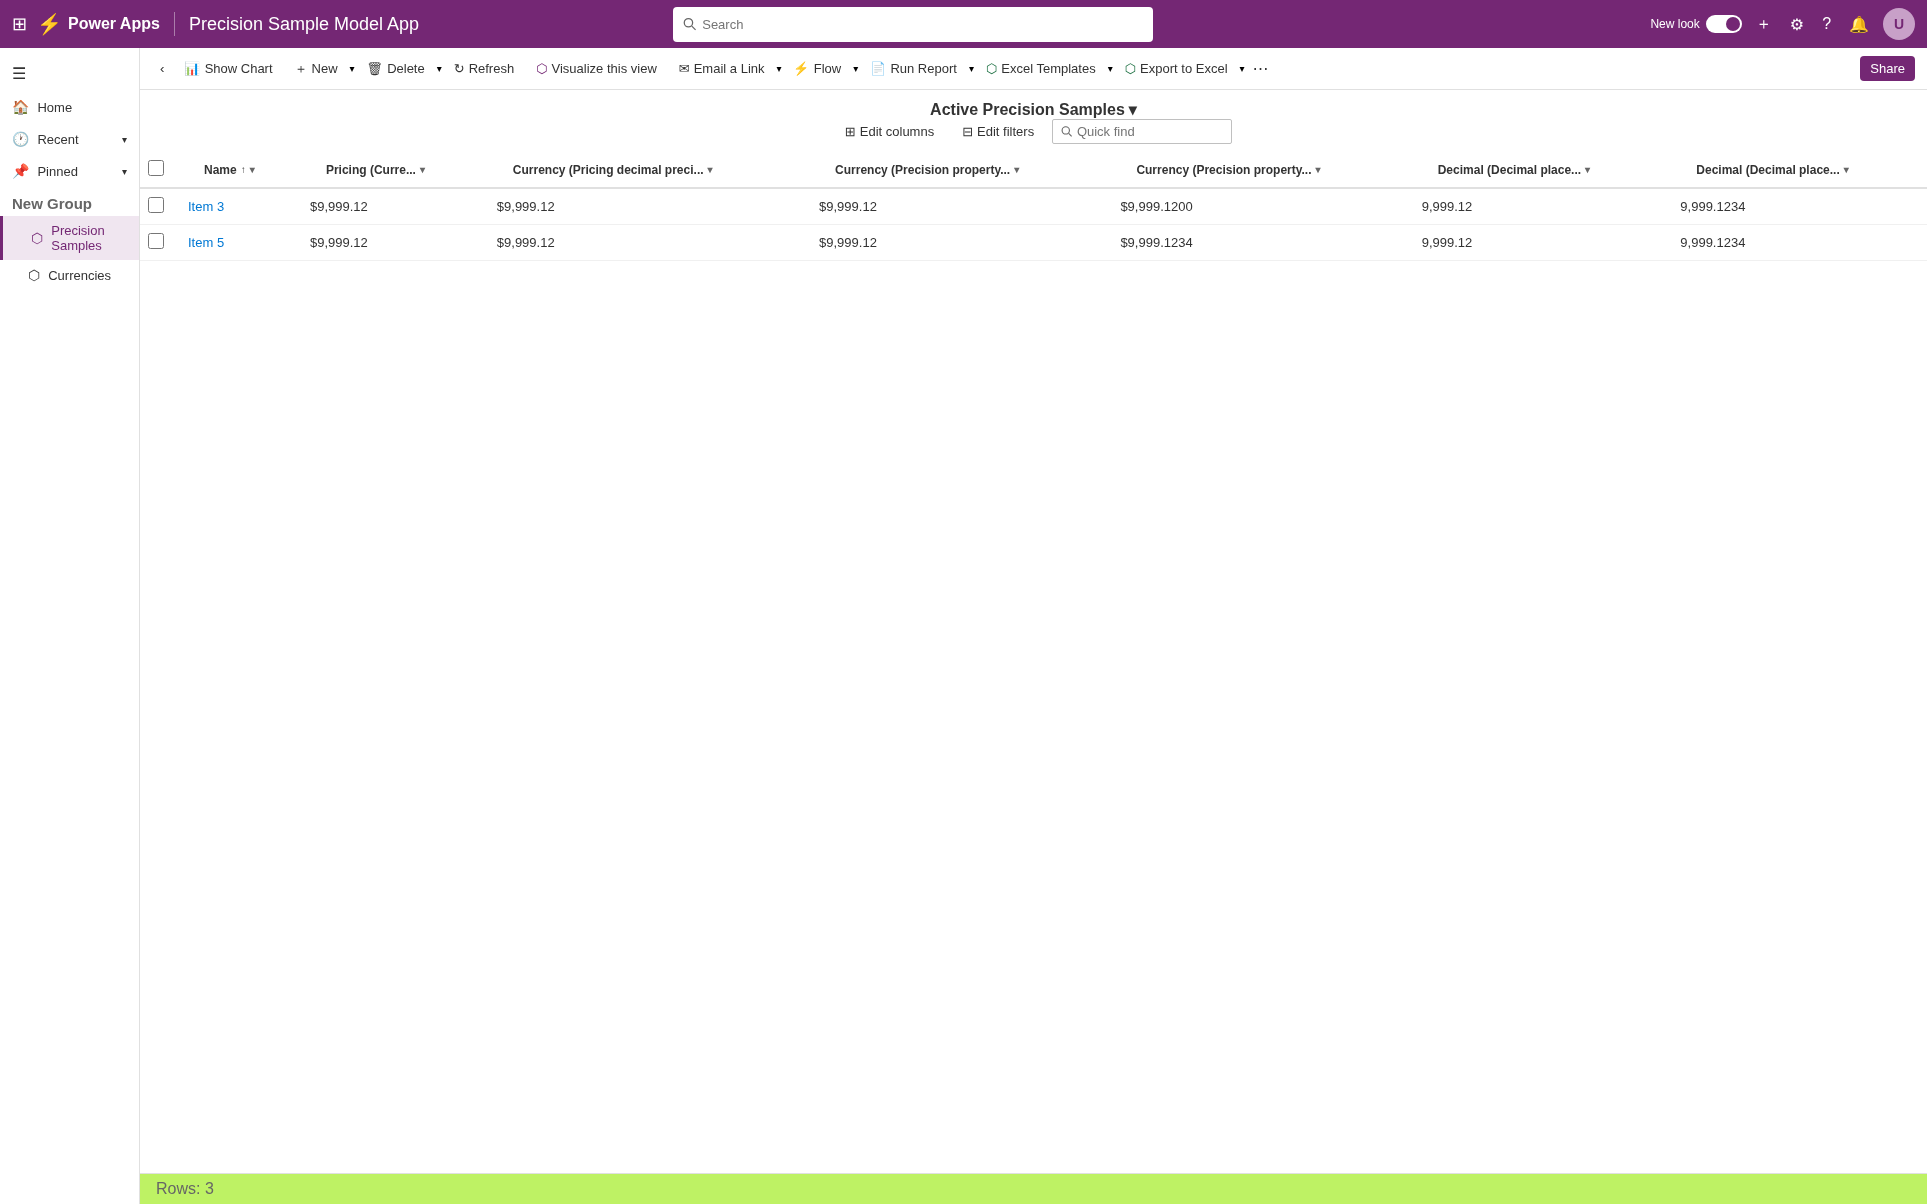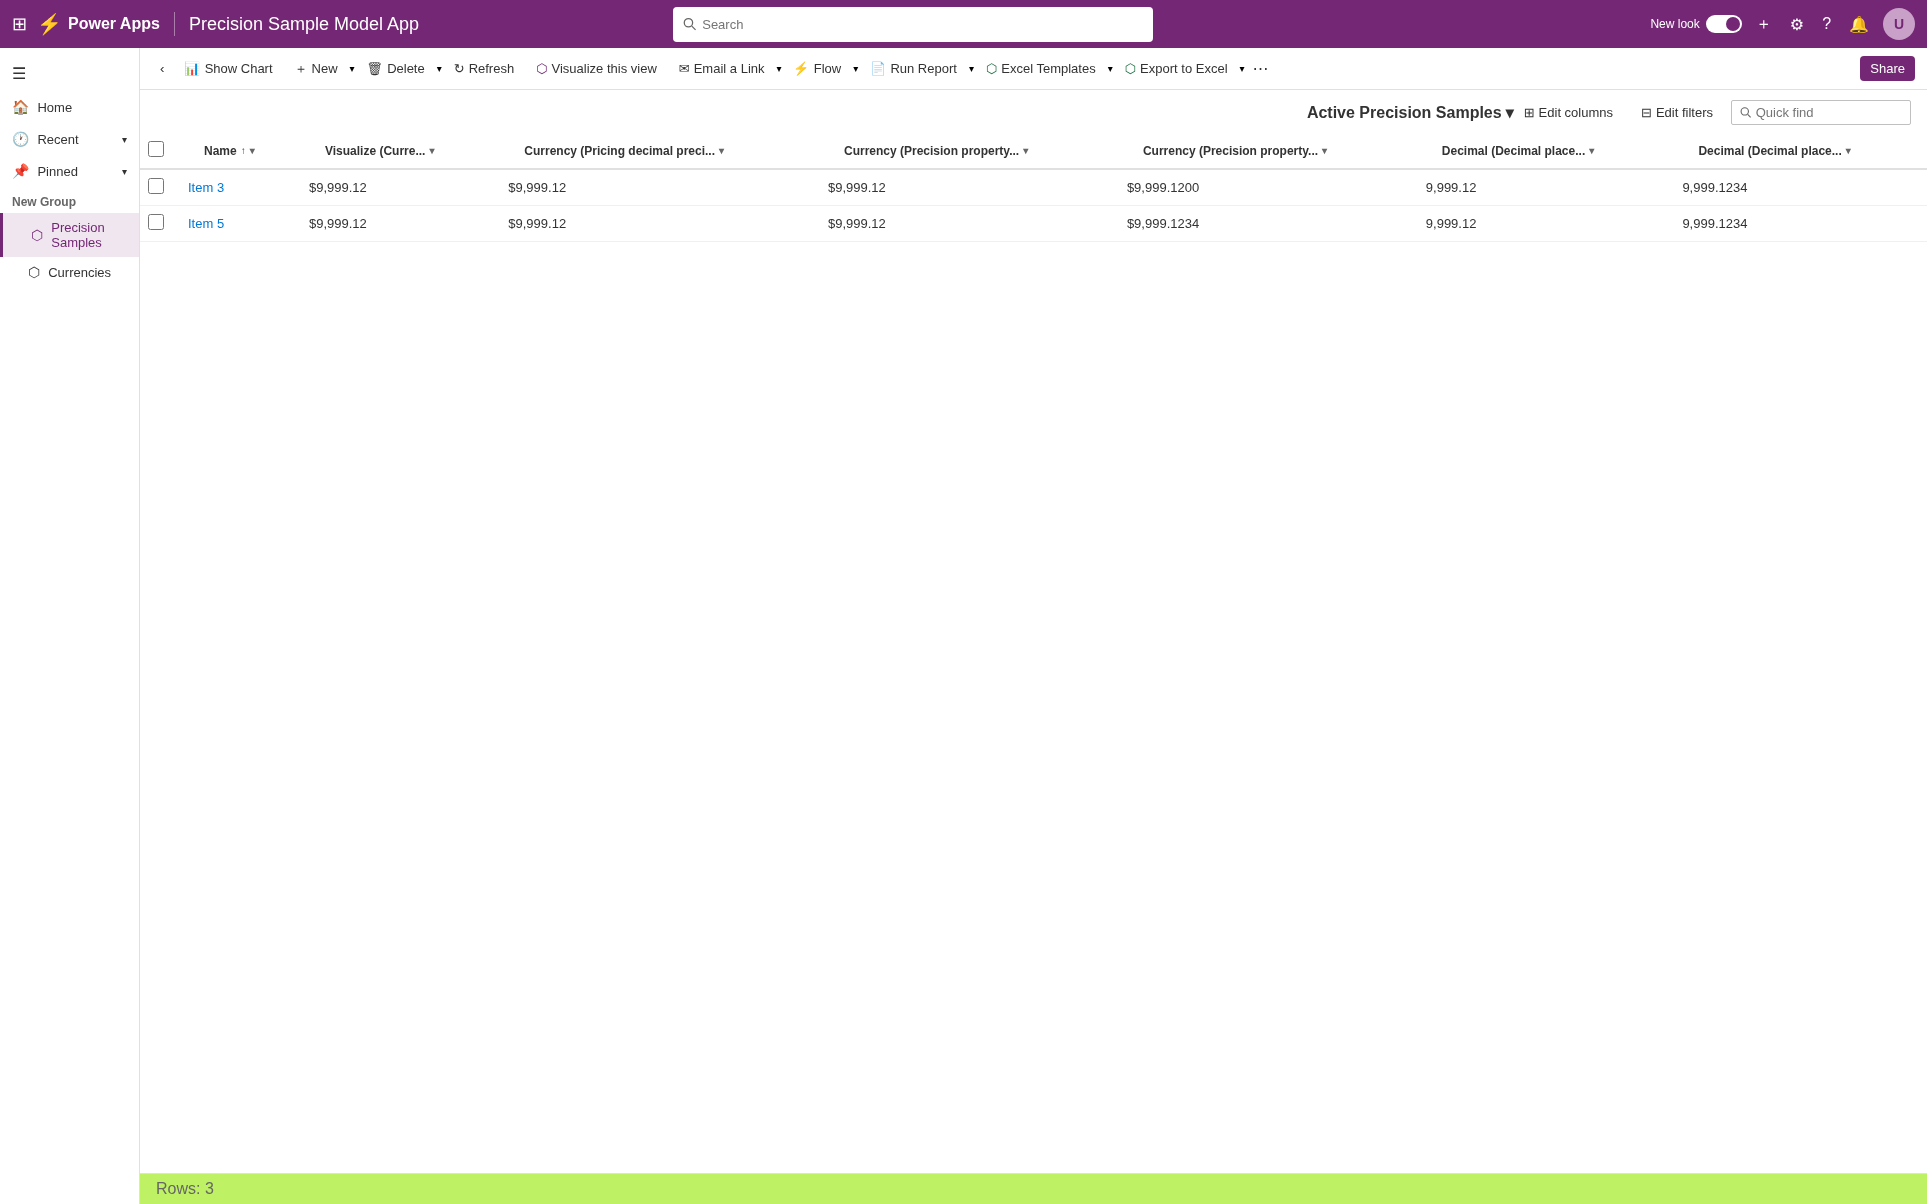--- a/index.html
+++ b/index.html
@@ -65,21 +65,21 @@
       flex-direction: column;
       padding: 8px 0;
       flex-shrink: 0;
     }
     .sidebar-icon-menu { padding: 8px 12px; cursor: pointer; color: #333; font-size: 16px; }
     .sidebar-item {
       display: flex; align-items: center; gap: 8px;
       padding: 8px 12px; cursor: pointer; color: #333; font-size: 13px;
     }
     .sidebar-item-icon { font-size: 14px; }
-    .sidebar-group-label { padding: 8px 12px 4px; font-size: 12px; color: #666; font-weight: 600; }
+    .sidebar-group-label { padding: 8px 12px 4px; font-size: 15px; color: #666; font-weight: 600; }
     .sidebar-expand { margin-left: auto; font-size: 10px; }
     .sidebar-sub-item {
       display: flex; align-items: center; gap: 8px;
       padding: 7px 12px 7px 28px; cursor: pointer; color: #333; font-size: 13px;
     }
     .sidebar-sub-item.active { background: #f0e6f0; color: #742774; font-weight: 500; border-left: 3px solid #742774; }
 
     
     .content { flex: 1; display: flex; flex-direction: column; overflow: hidden; background: white; }
 
@@ -102,20 +102,21 @@
     }
     .toolbar-chevron { font-size: 10px; }
     .toolbar-nav-btn { padding: 5px 8px; border: none; background: none; cursor: pointer; color: #333; border-radius: 2px; }
     .more-btn { padding: 5px 6px; border: none; background: none; cursor: pointer; color: #333; font-size: 16px; }
 
     
     .view-header {
       display: flex; align-items: center; justify-content: flex-end;
       padding: 10px 16px 8px;
       flex-shrink: 0;
+      flex-direction: column;
     }
     .view-title { font-size: 16px; font-weight: 600; color: #333; display: flex; align-items: center; gap: 4px; cursor: pointer; }
     .view-actions { display: flex; align-items: center; gap: 8px; }
     .view-action-btn {
       display: flex; align-items: center; gap: 4px;
       padding: 5px 10px; border: none; background: none; cursor: pointer;
       font-size: 13px; color: #333; border-radius: 2px;
     }
     .quick-find-box {
       display: flex; align-items: center; gap: 4px;
@@ -311,21 +312,21 @@
             </th>
             <th>
               <div class="col-header">
                 <span>Name</span>
                 <span class="sort-icon">↑</span>
                 <span class="filter-icon">▾</span>
               </div>
             </th>
             <th>
               <div class="col-header">
-                <span>Visualize (Curre...</span>
+                <span>Pricing (Curre...</span>
                 <span class="filter-icon">▾</span>
               </div>
             </th>
             <th>
               <div class="col-header">
                 <span>Currency (Pricing decimal preci...</span>
                 <span class="filter-icon">▾</span>
               </div>
             </th>
             <th>

